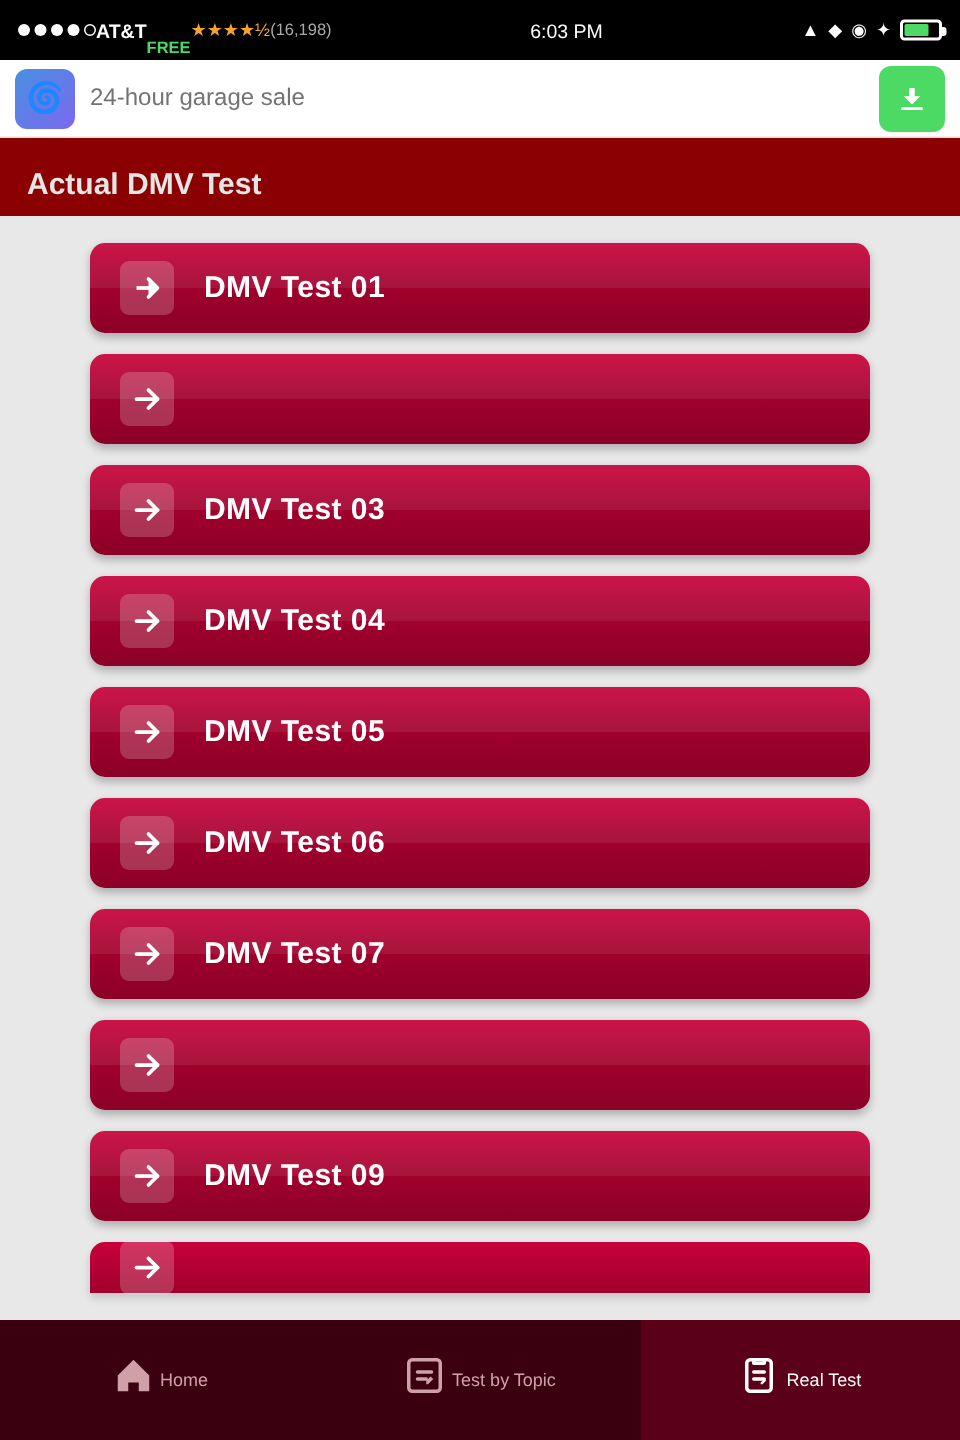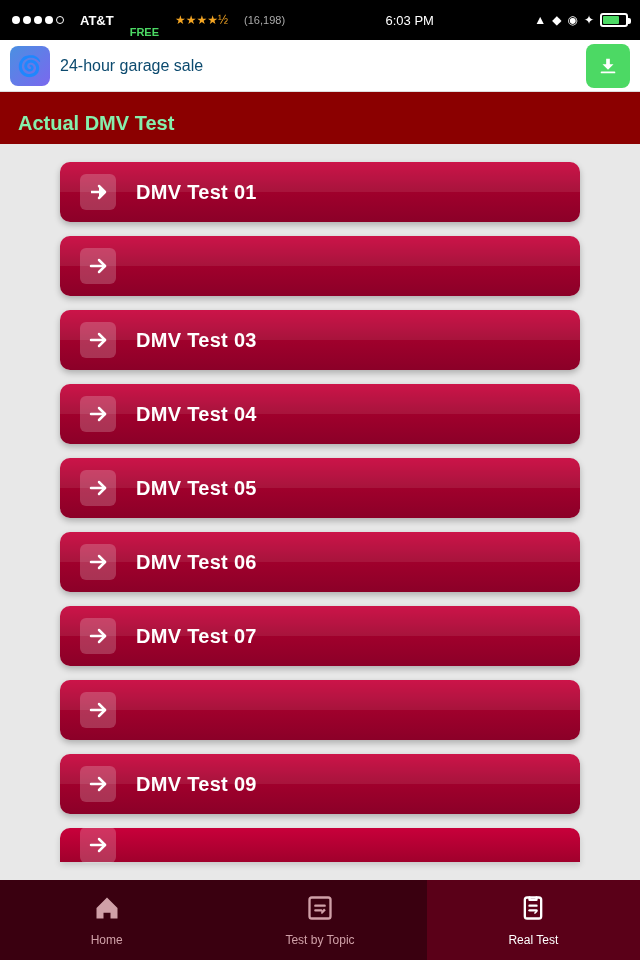--- a/index.html
+++ b/index.html
@@ -18,21 +18,21 @@
       width: 100%;
       height: 40px;
       background: #000;
       display: flex;
       align-items: center;
       justify-content: space-between;
       padding: 0 12px;
       color: #fff;
       font-size: 13px;
     }
-    .status-left { display: flex; align-items: center; gap: 16px; }
+    .status-left { display: flex; align-items: center; gap: 0; }
     .status-dots { display: flex; gap: 3px; }
     .dot { width: 8px; height: 8px; border-radius: 50%; background: #fff; }
     .dot.empty { background: transparent; border: 1.5px solid #fff; }
     .status-carrier { font-size: 13px; font-weight: 600; }
     .status-free { color: #4cd964; font-size: 11px; font-weight: 700; margin-top: 24px; }
     .stars { color: #f5a623; font-size: 12px; }
     .review-count { font-size: 11px; color: #aaa; }
     .status-right { display: flex; align-items: center; gap: 6px; font-size: 12px; }
     .battery {
       width: 28px; height: 14px; border: 2px solid #fff; border-radius: 3px; position: relative;
@@ -54,38 +54,38 @@
       padding: 0 10px;
       gap: 10px;
       border-bottom: 1px solid #ddd;
     }
     .ad-icon {
       width: 40px; height: 40px; border-radius: 8px;
       background: linear-gradient(135deg, #4a90e2, #7b68ee);
       display: flex; align-items: center; justify-content: center;
       font-size: 20px; color: #fff; flex-shrink: 0;
     }
-    .ad-text { font-size: 16px; color: #0c4a6e; font-weight: 500; flex: 1; }
+    .ad-text { font-size: 16px; color: #737373; font-weight: 500; flex: 1; }
     .ad-download {
       width: 44px; height: 44px; background: #4cd964; border-radius: 8px;
       display: flex; align-items: center; justify-content: center;
       color: #fff; font-size: 20px;
     }
 
     
     #section-header {
       width: 100%;
       height: 52px;
       background: #8b0000;
       display: flex;
       align-items: center;
       padding: 0 18px;
     }
     #section-header span {
-      color: #86efac;
+      color: #e5e5e5;
       font-size: 20px;
       font-weight: 700;
       margin-top: 11px;
     }
 
     
     #main-content {
       width: 100%;
       background: #e8e8e8;
       padding: 18px 60px;
@@ -155,21 +155,21 @@
       bottom: 0;
       width: 100%;
       height: 80px;
       background: #3a0010;
       display: flex;
       align-items: stretch;
     }
     .nav-item {
       flex: 1;
       display: flex;
-      flex-direction: column;
+      flex-direction: row;
       align-items: center;
       justify-content: center;
       gap: 4px;
       cursor: pointer;
       color: #d0a0a8;
     }
     .nav-item.active {
       background: #5a0018;
       color: #fff;
     }

